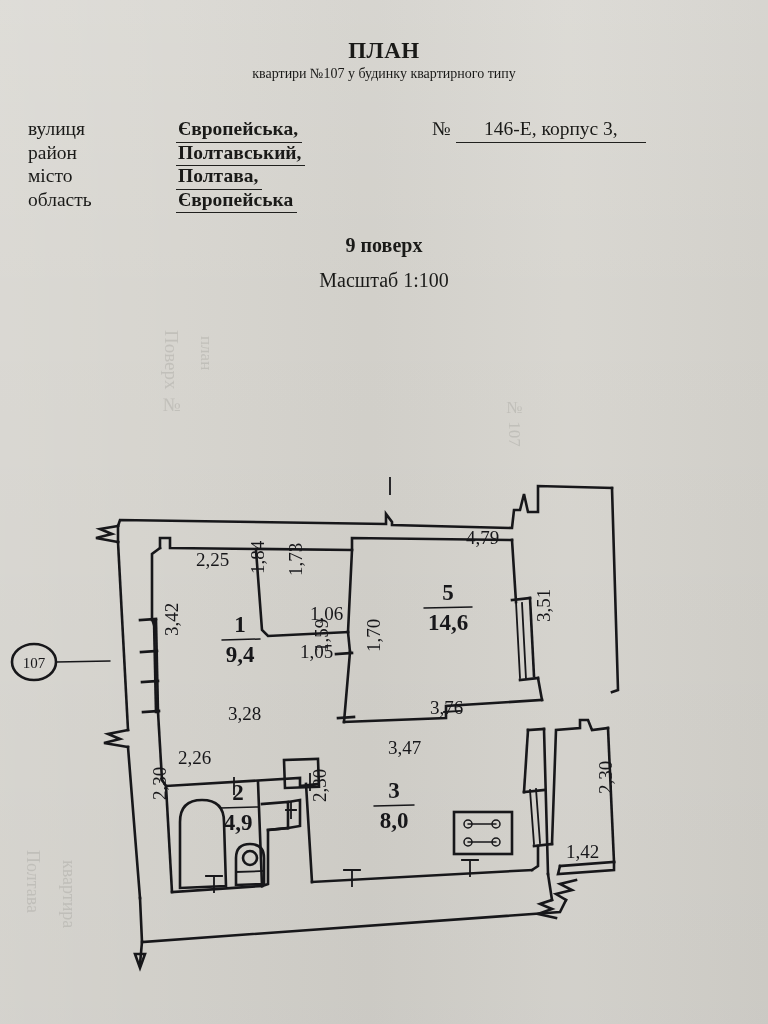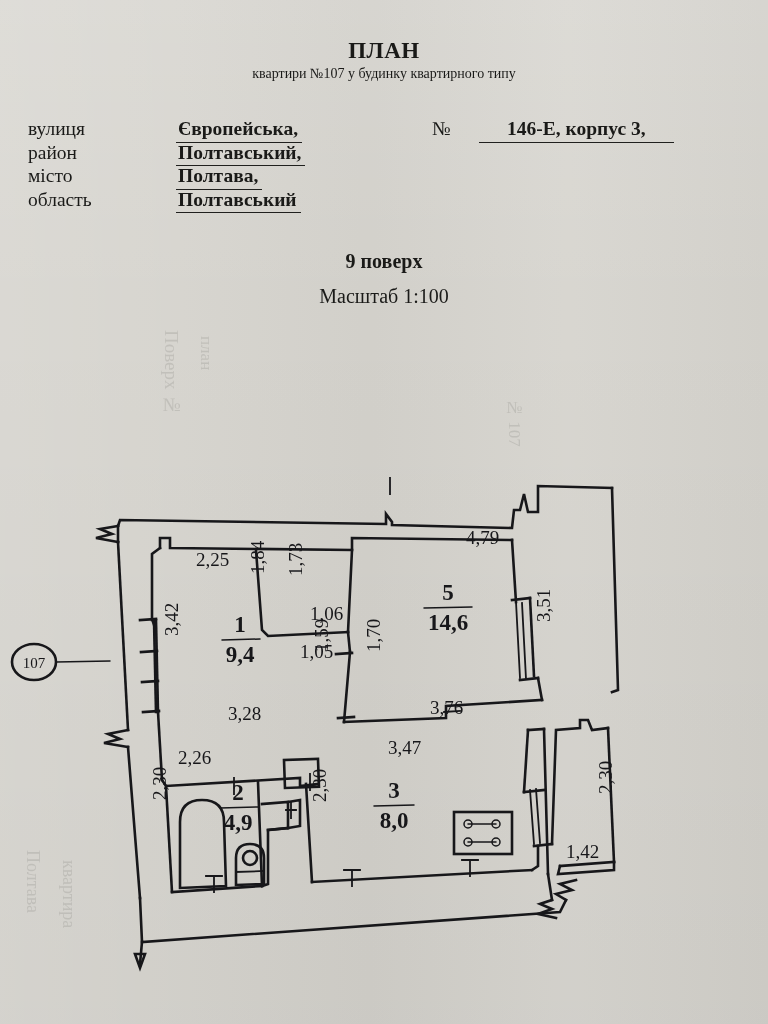--- a/index.html
+++ b/index.html
@@ -49,26 +49,26 @@
     font-size:19.5px;line-height:23.5px;margin-left:20px;
   }
   .addr-row{position:relative;height:23.5px;}
   .addr-label{position:absolute;left:0;top:0;}
   .addr-val{
     position:absolute;left:148px;top:0;font-weight:bold;
     border-bottom:1.6px solid #20201e;padding:0 4px 1px 2px;
   }
   .addr-no-label{position:absolute;left:404px;top:0;}
   .addr-no-val{
-    position:absolute;left:451px;top:0;font-weight:bold;
+    position:absolute;left:428px;top:0;font-weight:normal;
     border-bottom:1.6px solid #20201e;padding:0 28px 1px 28px;
   }
 
   .floor-block{
-    position:absolute;left:0;top:250px;width:768px;text-align:center;
+    position:absolute;left:0;top:234px;width:768px;text-align:center;
   }
   .floor-line{font-size:20px;font-weight:bold;line-height:22px;}
   .scale-line{font-size:20px;line-height:24px;margin-top:12px;}
 
   
   .plan-wrap{position:absolute;left:0;top:430px;width:768px;height:560px;}
   svg.plan{display:block;width:768px;height:560px;}
   .w  {fill:none;stroke:#17171a;stroke-width:2.6;stroke-linecap:square;stroke-linejoin:miter;}
   .w-th{fill:none;stroke:#17171a;stroke-width:1.8;stroke-linecap:square;}
   .w-thin{fill:none;stroke:#17171a;stroke-width:1.5;stroke-linecap:round;}
@@ -117,21 +117,21 @@
     <div class="addr-row">
       <span class="addr-label">район</span>
       <span class="addr-val">Полтавський,</span>
     </div>
     <div class="addr-row">
       <span class="addr-label">місто</span>
       <span class="addr-val">Полтава,</span>
     </div>
     <div class="addr-row">
       <span class="addr-label">область</span>
-      <span class="addr-val">Полтавський</span>
+      <span class="addr-val">Європейська</span>
     </div>
   </div>
 
   <div class="floor-block">
     <div class="floor-line">9 поверх</div>
     <div class="scale-line">Масштаб 1:100</div>
   </div>
 
   <div class="plan-wrap">
   <svg class="plan" viewBox="0 0 768 560" xmlns="http://www.w3.org/2000/svg">

